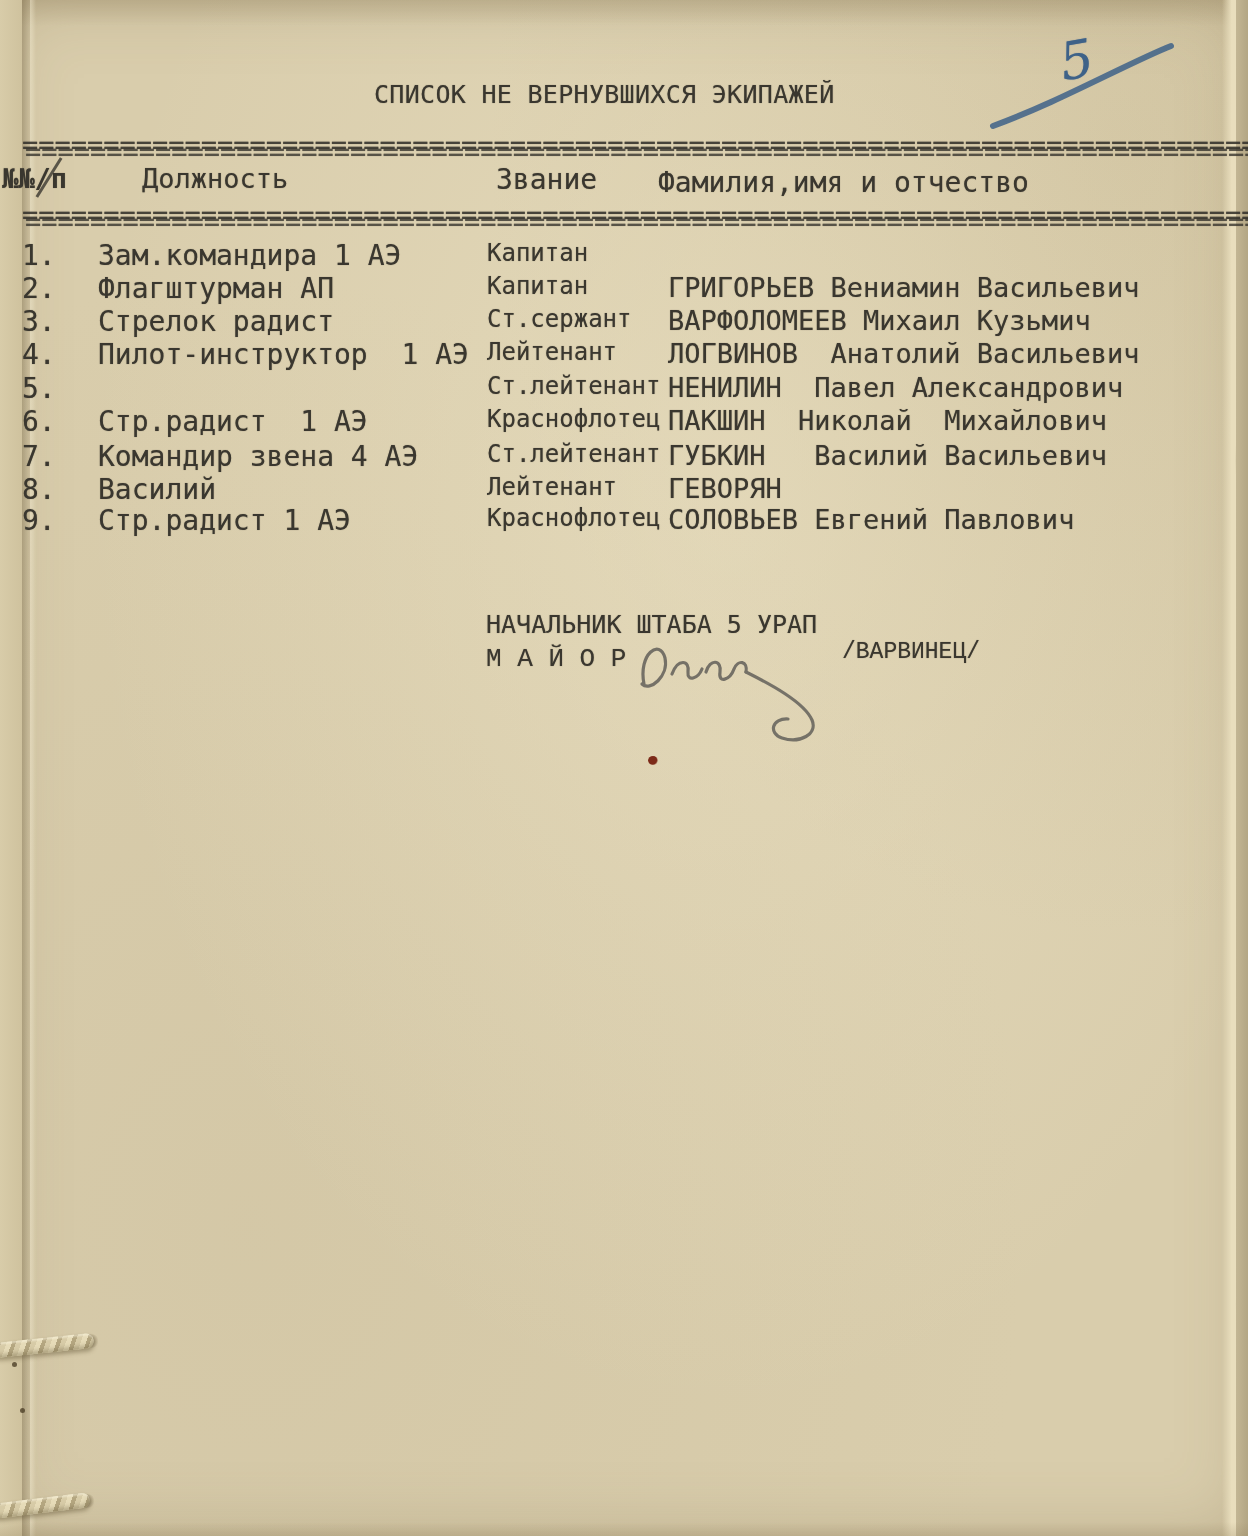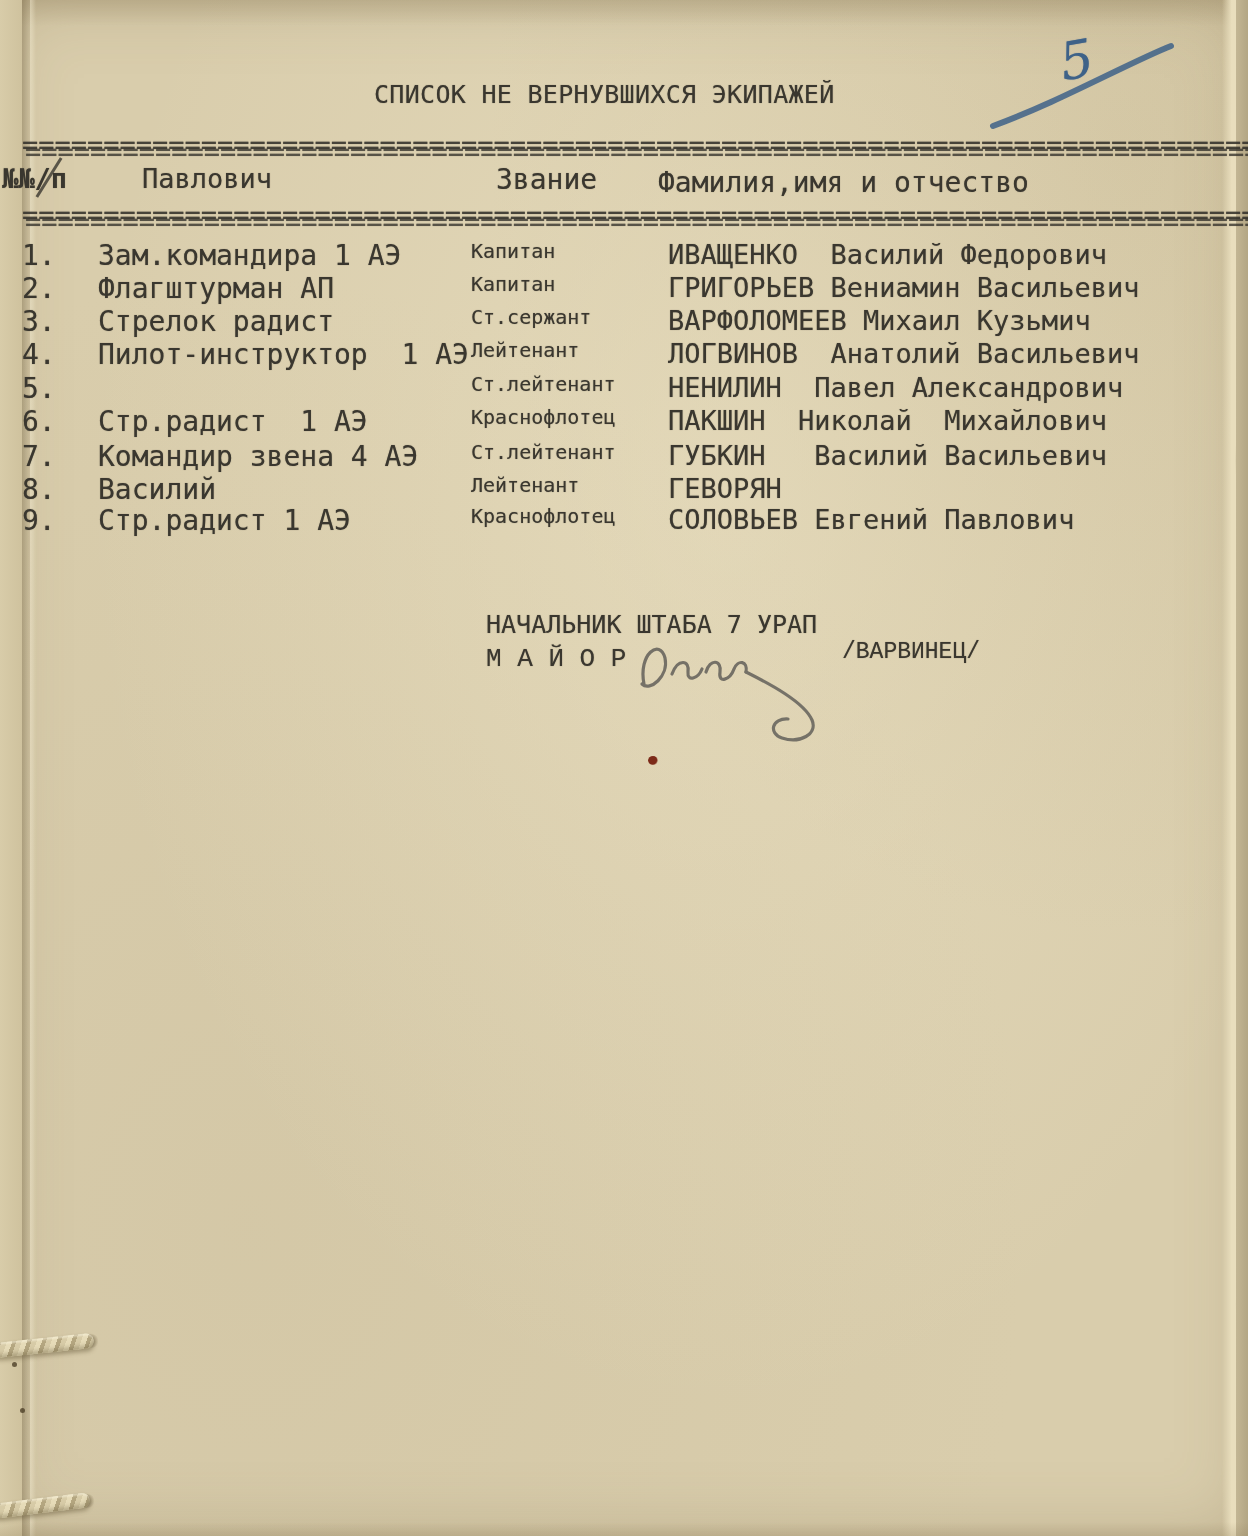--- a/index.html
+++ b/index.html
@@ -46,21 +46,21 @@
   .hdr-num {left:2px;  top:165px; font-size:27px; font-weight:bold;}
   .hdr-pos {left:142px; top:165px; font-size:27px;}
   .hdr-rank{left:496px; top:165px; font-size:28px;}
   .hdr-name{left:658px; top:168px; font-size:28px;}
   .strike{position:absolute;left:26px;top:176px;width:46px;height:3px;background:#3a372f;
     transform:rotate(-58deg); opacity:.8;}
 
   .row{position:absolute; left:0; width:100%; height:33px;}
   .c-num {left:22px;  font-size:28px;}
   .c-pos {left:98px;  font-size:28px;}
-  .c-rank{left:471px; font-size:20px;}
+  .c-rank{left:487px; font-size:24px;}
   .c-name{left:668px; font-size:27px;}
 
   .sig-line1{left:486px; top:612px; font-size:25px;}
   .sig-line2{left:486px; top:646px; font-size:26px;font-family:Liberation Mono, monospace;}
   .sig-name {left:842px; top:640px; font-size:23px;font-family:Liberation Mono, monospace;}
   .sig-svg{position:absolute; left:598px; top:626px;}
 
   .page-number{position:absolute; left:1060px; top:30px; font-size:52px;
     font-family:"DejaVu Serif", serif; font-style:italic; color:#3e6288;
     transform:rotate(-10deg); text-shadow:0 0 1px rgba(62,98,136,.6);}
@@ -102,34 +102,33 @@
 
   <div class="t title">СПИСОК НЕ ВЕРНУВШИХСЯ ЭКИПАЖЕЙ</div>
 
   <div class="sep sep1">
     <div class="l l1">============================================================================</div>
     <div class="l l2">============================================================================</div>
   </div>
 
   <div class="t hdr-num">№№/п</div>
   <div class="strike"></div>
-  <div class="t hdr-pos">Павлович</div>
+  <div class="t hdr-pos">Должность</div>
   <div class="t hdr-rank">Звание</div>
   <div class="t hdr-name">Фамилия,имя и отчество</div>
 
   <div class="sep sep2">
     <div class="l l1">============================================================================</div>
     <div class="l l2">============================================================================</div>
   </div>
 
   <div class="row" style="top:241px">
     <div class="t c-num">1.</div>
     <div class="t c-pos">Зам.командира 1 АЭ</div>
     <div class="t c-rank">Капитан</div>
-    <div class="t c-name">ИВАЩЕНКО  Василий Федорович</div>
   </div>
   <div class="row" style="top:274px">
     <div class="t c-num">2.</div>
     <div class="t c-pos">Флагштурман АП</div>
     <div class="t c-rank">Капитан</div>
     <div class="t c-name">ГРИГОРЬЕВ Вениамин Васильевич</div>
   </div>
   <div class="row" style="top:307px">
     <div class="t c-num">3.</div>
     <div class="t c-pos">Стрелок радист</div>
@@ -165,21 +164,21 @@
     <div class="t c-rank">Лейтенант</div>
     <div class="t c-name">ГЕВОРЯН</div>
   </div>
   <div class="row" style="top:506px">
     <div class="t c-num">9.</div>
     <div class="t c-pos">Стр.радист 1 АЭ</div>
     <div class="t c-rank">Краснофлотец</div>
     <div class="t c-name">СОЛОВЬЕВ Евгений Павлович</div>
   </div>
 
-  <div class="t sig-line1">НАЧАЛЬНИК ШТАБА 7 УРАП</div>
+  <div class="t sig-line1">НАЧАЛЬНИК ШТАБА 5 УРАП</div>
   <div class="t sig-line2">М А Й О Р</div>
   <div class="t sig-name">/ВАРВИНЕЦ/</div>
   <svg class="sig-svg" width="250" height="125" viewBox="0 0 250 125">
     <g fill="none" stroke="#63605a" stroke-width="3.2" stroke-linecap="round" opacity="0.85">
       <path d="M46,58 C40,28 62,12 67,32 C71,50 52,66 44,58"></path>
       <path d="M74,48 C80,32 92,34 90,46 C89,56 100,53 104,43"></path>
       <path d="M108,46 C112,32 124,34 122,46 C120,58 132,54 136,43 C140,33 150,35 148,46"></path>
       <path d="M148,46 C172,58 206,76 214,94 C220,108 202,118 184,112 C170,107 174,92 190,93"></path>
     </g>
   </svg>

